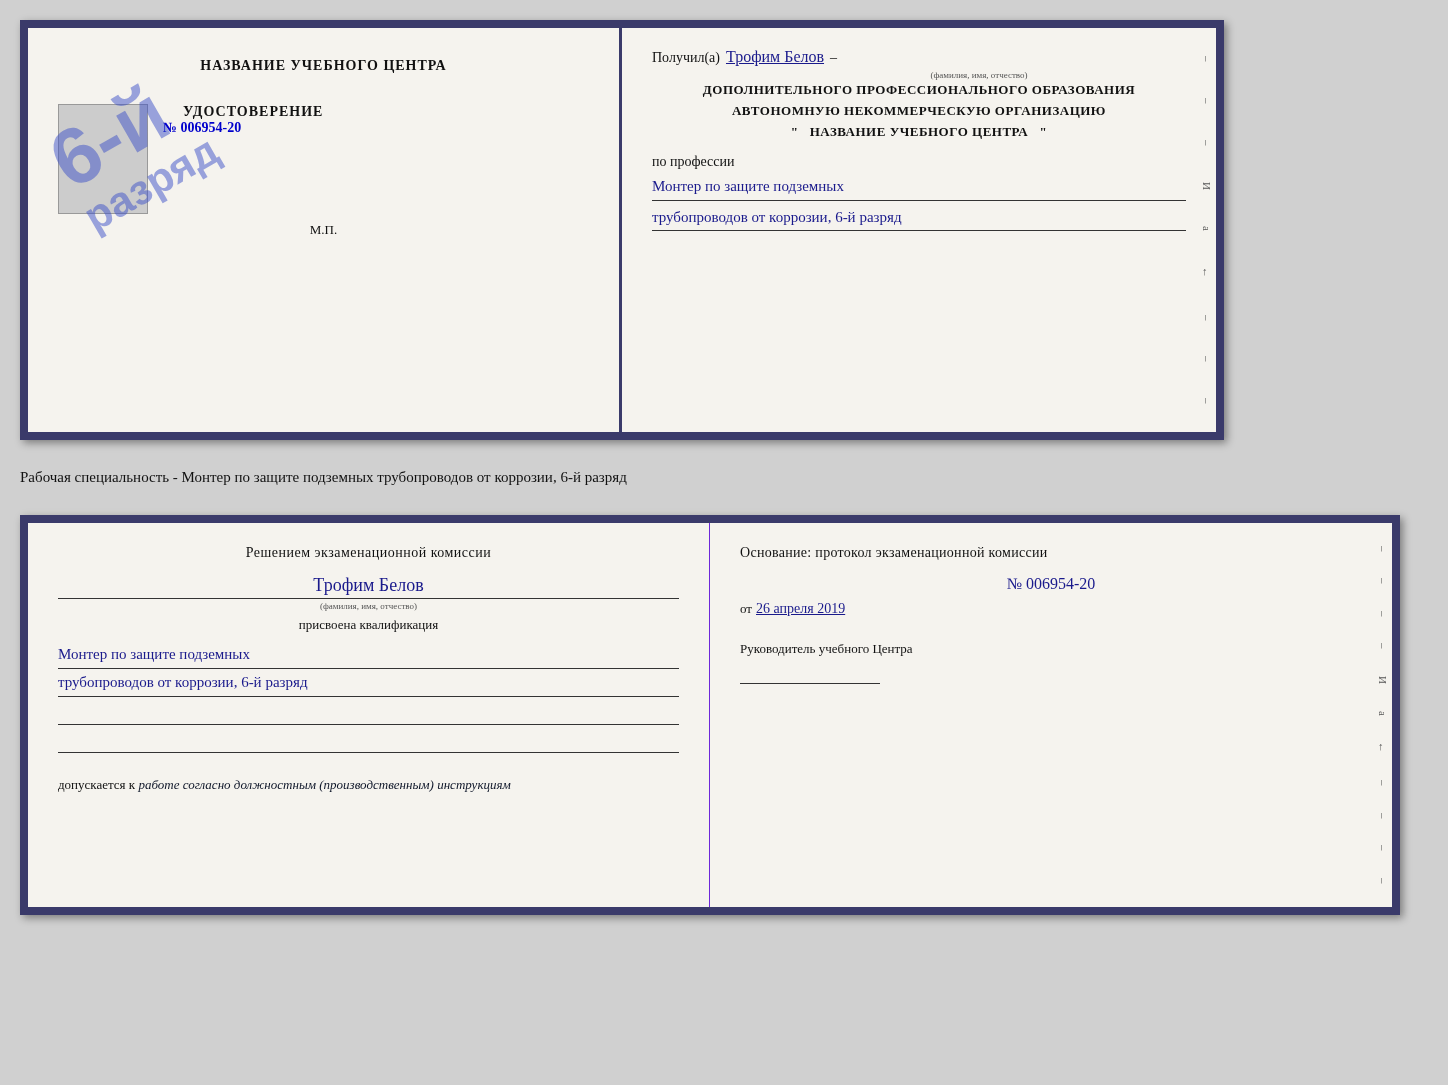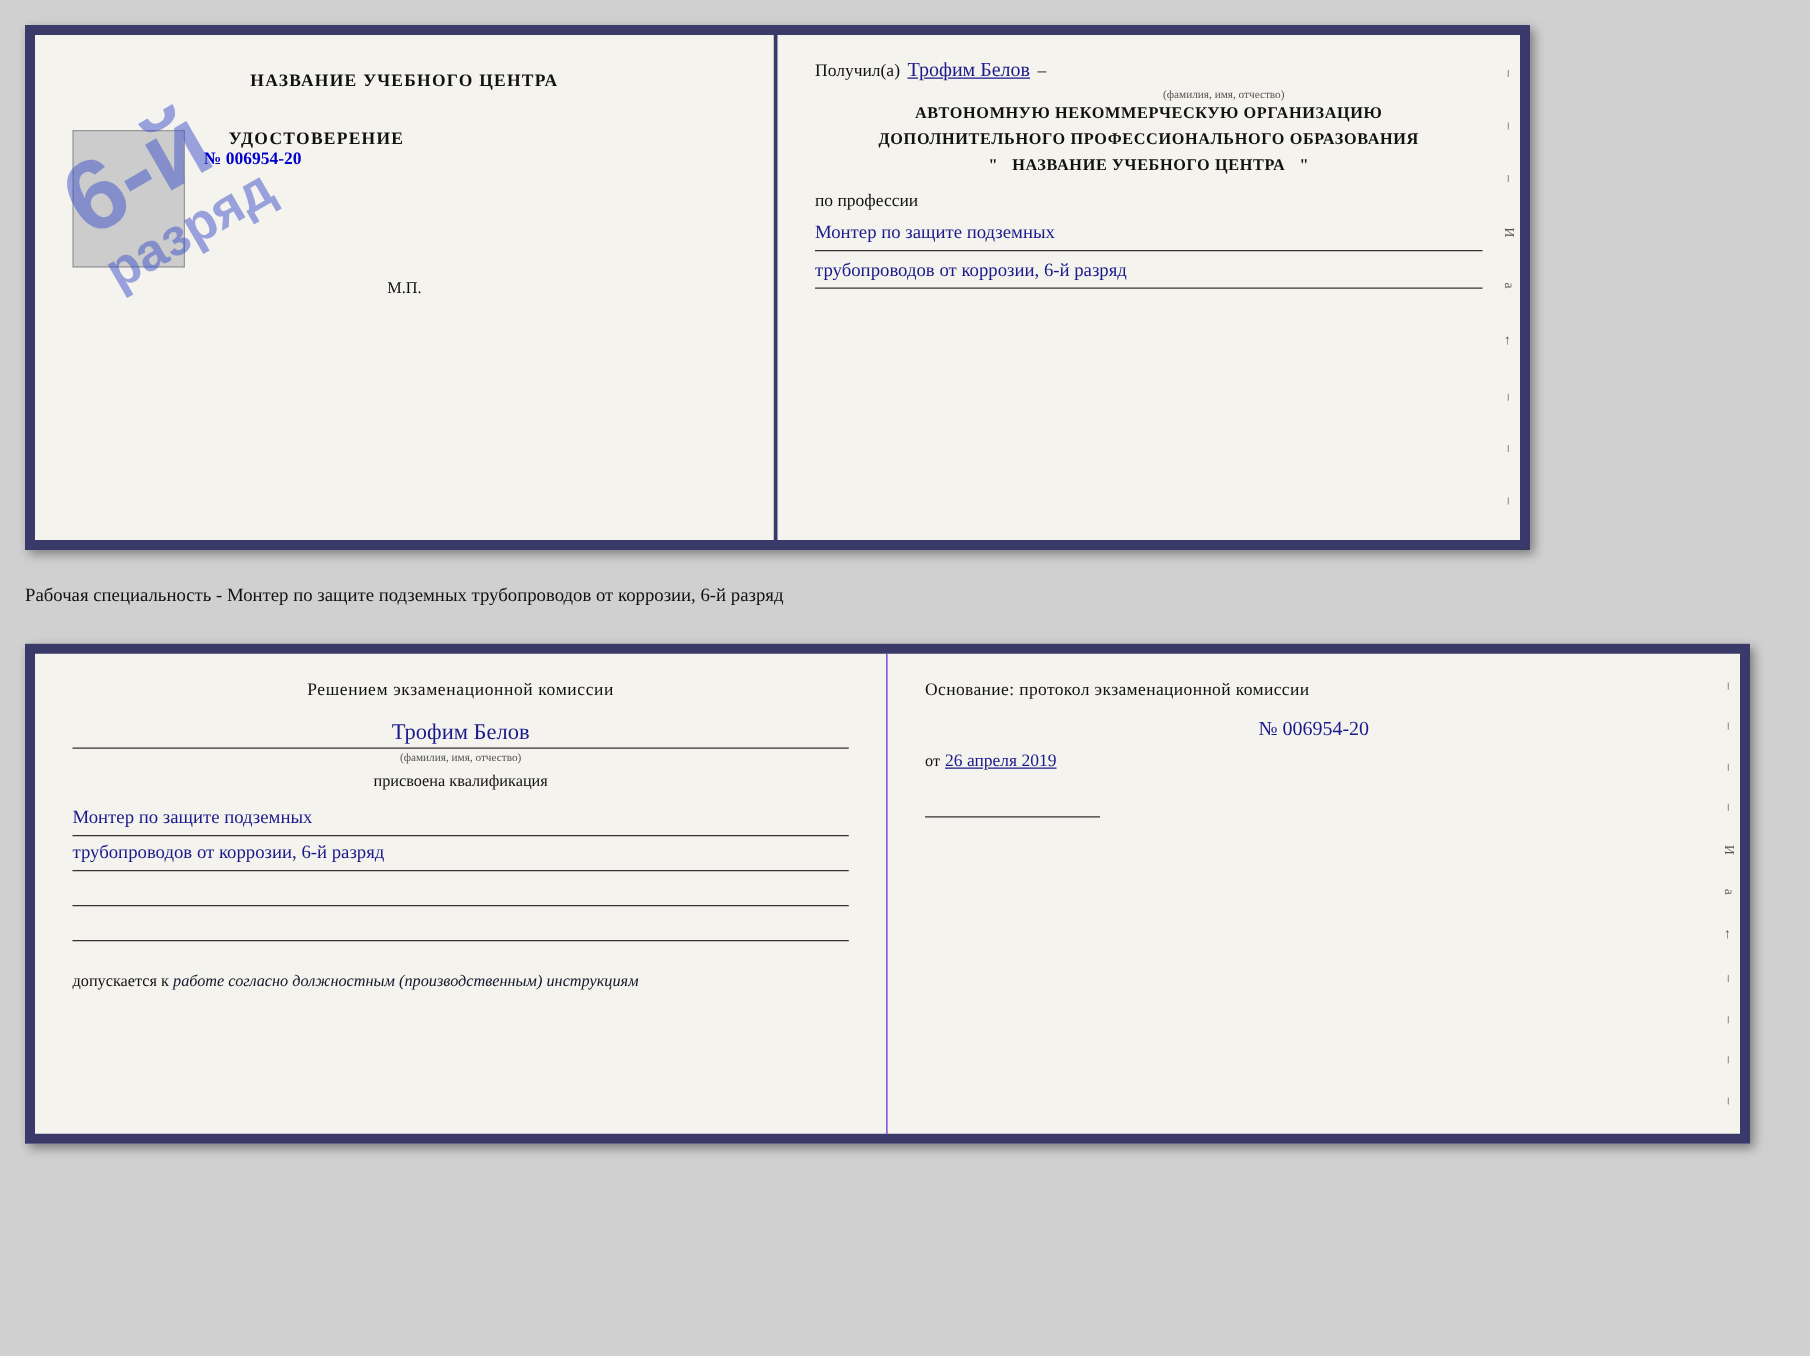--- a/index.html
+++ b/index.html
@@ -361,22 +361,22 @@
 
       <div class="poluchil-line">
         <span>Получил(а)</span>
         <span class="handwritten">Трофим Белов</span>
         <span>–</span>
       </div>
       <div class="small-label" style="margin-left:120px;">(фамилия, имя, отчество)</div>
 
 
       <div class="org-block">
+        <div>ДОПОЛНИТЕЛЬНОГО ПРОФЕССИОНАЛЬНОГО ОБРАЗОВАНИЯ</div>
         <div>АВТОНОМНУЮ НЕКОММЕРЧЕСКУЮ ОРГАНИЗАЦИЮ</div>
-        <div>ДОПОЛНИТЕЛЬНОГО ПРОФЕССИОНАЛЬНОГО ОБРАЗОВАНИЯ</div>
         <div>
           <span>"</span>
           &nbsp;
           <span>НАЗВАНИЕ УЧЕБНОГО ЦЕНТРА</span>
           &nbsp;
           <span>"</span>
         </div>
       </div>
 
       <div class="po-professii">по профессии</div>
@@ -427,20 +427,21 @@
 
       <div class="protocol-num">№ 006954-20</div>
 
       <div class="ot-line">
         <span>от</span>
         <span class="handwritten" style="font-size:14px;">26 апреля 2019</span>
       </div>
 
 
       <div class="rukovoditel-block">
+        <div>Руководитель учебного Центра</div>
         <div style="margin-top:8px;">
           <span class="underline-blank"></span>
         </div>
       </div>
 
       <div class="right-side-lines-bottom">
         <span class="right-char">–</span>
         <span class="right-char">–</span>
         <span class="right-char">–</span>
         <span class="right-char">–</span>

